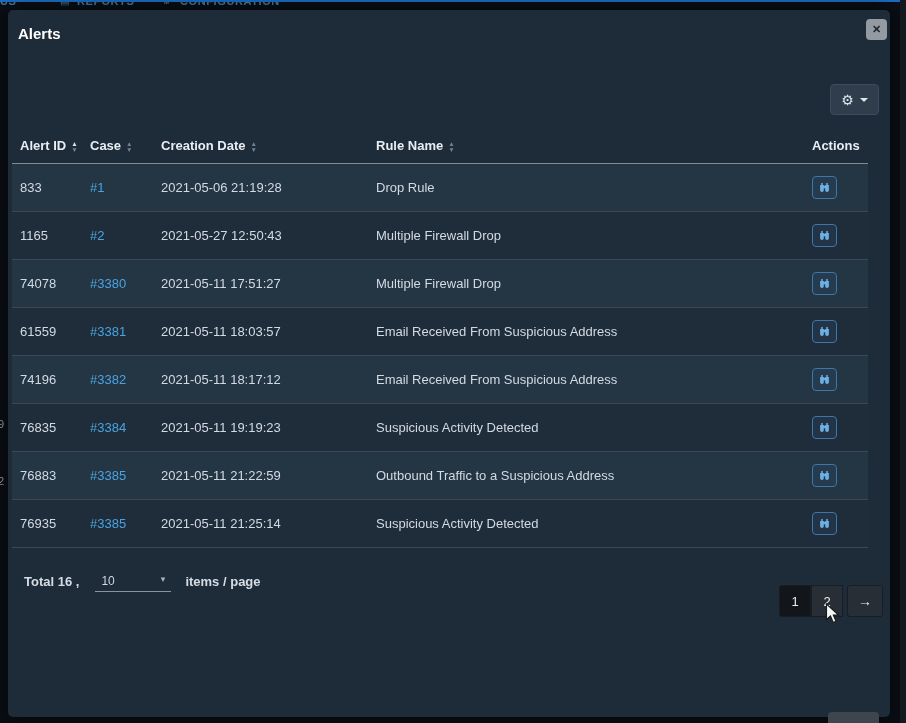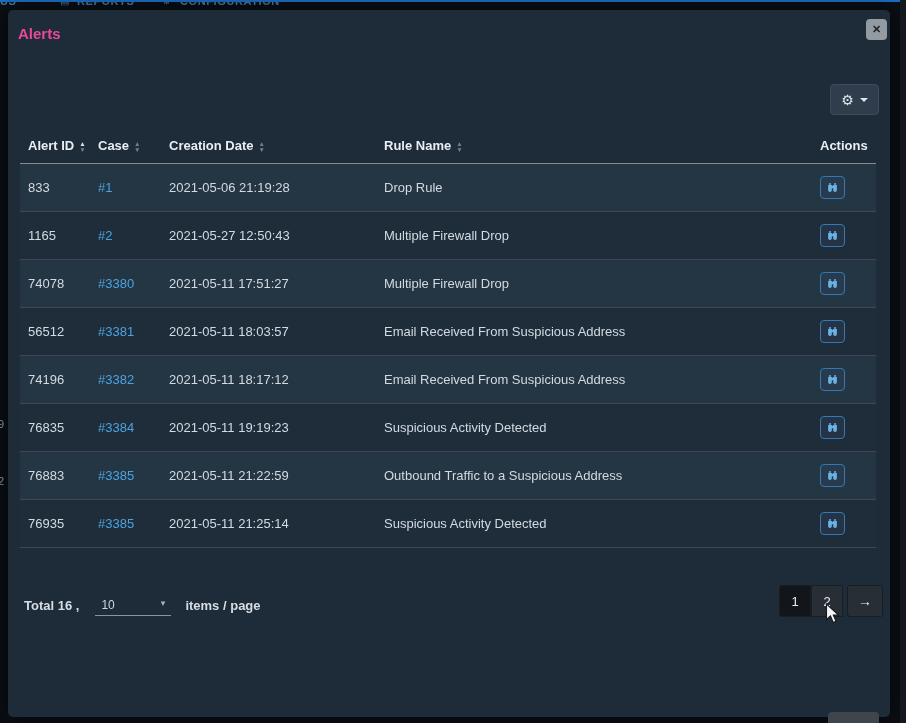--- a/index.html
+++ b/index.html
@@ -14,56 +14,56 @@
   .nav-item{position:absolute;top:-7px;color:#4a7ba6;font-size:11px;font-weight:bold;letter-spacing:.6px;white-space:nowrap;}
   .nav-icon{position:absolute;top:-7px;color:#4a7ba6;font-size:10px;}
   .edge-frag{position:absolute;left:-2px;color:#98a2ab;font-size:11px;z-index:1;}
   .scroll-strip{position:absolute;right:0;top:0;width:6px;height:100%;background:#141920;z-index:4;}
 
   .modal{
     position:absolute;left:8px;top:10px;width:882px;height:707px;
     background:#1e2b38;border-radius:5px;z-index:3;
     box-shadow:0 0 20px rgba(0,0,0,.65);
   }
-  .modal-title{position:absolute;left:10px;top:15px;font-size:15px;font-weight:bold;color:#ec4899;}
+  .modal-title{position:absolute;left:10px;top:15px;font-size:15px;font-weight:bold;color:#ffffff;}
   .btn-close-x{
     position:absolute;left:858px;top:9px;width:21px;height:21px;
     background:#939aa1;border:none;border-radius:4px;color:#21262b;
     font-size:11px;font-weight:bold;line-height:1;cursor:pointer;
     display:flex;align-items:center;justify-content:center;padding:0;
   }
   .gear-btn{
     position:absolute;left:822px;top:74px;width:49px;height:31px;
     background:#2f3d4d;border:1px solid #3c4c5e;border-radius:4px;color:#dfe6ec;
     display:flex;align-items:center;justify-content:center;gap:6px;cursor:pointer;font-size:14px;padding:0;
   }
   .caret{width:0;height:0;border-left:4px solid transparent;border-right:4px solid transparent;border-top:4px solid #dfe6ec;}
 
-  .table-wrap{position:absolute;left:12px;top:118px;width:856px;}
+  .table-wrap{position:absolute;left:4px;top:118px;width:856px;}
   table{width:856px;border-collapse:collapse;table-layout:fixed;color:#d2dae2;font-size:13px;}
   thead th{
     font-weight:bold;color:#e8eef4;text-align:left;padding:10px 8px;
     border-bottom:1px solid rgba(255,255,255,.45);font-size:13px;white-space:nowrap;
   }
   th.c-act,td.c-act{text-align:left;}
   tbody td{padding:12px 8px;border-bottom:1px solid rgba(255,255,255,.14);overflow:hidden;white-space:nowrap;}
   tbody tr:nth-child(odd){background:#243544;}
   tbody tr:nth-child(even){background:#1f2d3b;}
   a.case-link{color:#4aa3e0;text-decoration:none;cursor:pointer;}
   .sort{display:inline-flex;flex-direction:column;margin-left:5px;vertical-align:middle;}
   .sort i{font-style:normal;font-size:6.5px;line-height:5.5px;color:#72808d;display:block;}
   .sort.asc i.up{color:#dbe3ea;}
   .view-btn{
     width:25px;height:23px;background:rgba(60,110,160,.12);
     border:1px solid #3b76ad;border-radius:4px;color:#6cb0e4;
     display:inline-flex;align-items:center;justify-content:center;cursor:pointer;padding:0;margin-right:8px;
   }
   .view-btn svg{display:block;}
 
-  .table-footer{position:absolute;left:16px;top:578px;height:34px;display:flex;align-items:center;color:#d6dde4;font-size:13px;font-weight:bold;}
+  .table-footer{position:absolute;left:16px;top:554px;height:34px;display:flex;align-items:center;color:#d6dde4;font-size:13px;font-weight:bold;}
   .total{margin-right:16px;}
   .page-size{
     width:64px;border-bottom:1px solid #8b949c;display:inline-flex;align-items:flex-start;
     justify-content:space-between;padding:3px 6px;margin-right:14px;color:#cfd6dd;
     font-size:12px;font-weight:normal;cursor:pointer;
   }
   .chev{font-size:9px;color:#aab3bb;}
 
   .pagination{position:absolute;left:771px;top:575px;display:flex;}
   .page{
@@ -185,21 +185,21 @@
           <td class="c-act">
             <button class="view-btn">
                 <svg width="13" height="12" viewBox="0 0 22 20">
                   <path fill="currentColor" d="M5 2h3.4v2.4H5zM13.6 2H17v2.4h-3.4zM3.6 5h6.2v8.6a3.1 3.1 0 0 1-6.2 0zM12.2 5h6.2v8.6a3.1 3.1 0 0 1-6.2 0zM9.4 6.4h3.2v4H9.4z"></path>
                 </svg>
               </button>
           </td>
         </tr>
 
         <tr>
-          <td>56512</td>
+          <td>61559</td>
           <td><a class="case-link">#3381</a></td>
           <td>2021-05-11 18:03:57</td>
           <td>Email Received From Suspicious Address</td>
           <td class="c-act">
             <button class="view-btn">
                 <svg width="13" height="12" viewBox="0 0 22 20">
                   <path fill="currentColor" d="M5 2h3.4v2.4H5zM13.6 2H17v2.4h-3.4zM3.6 5h6.2v8.6a3.1 3.1 0 0 1-6.2 0zM12.2 5h6.2v8.6a3.1 3.1 0 0 1-6.2 0zM9.4 6.4h3.2v4H9.4z"></path>
                 </svg>
               </button>
           </td>

